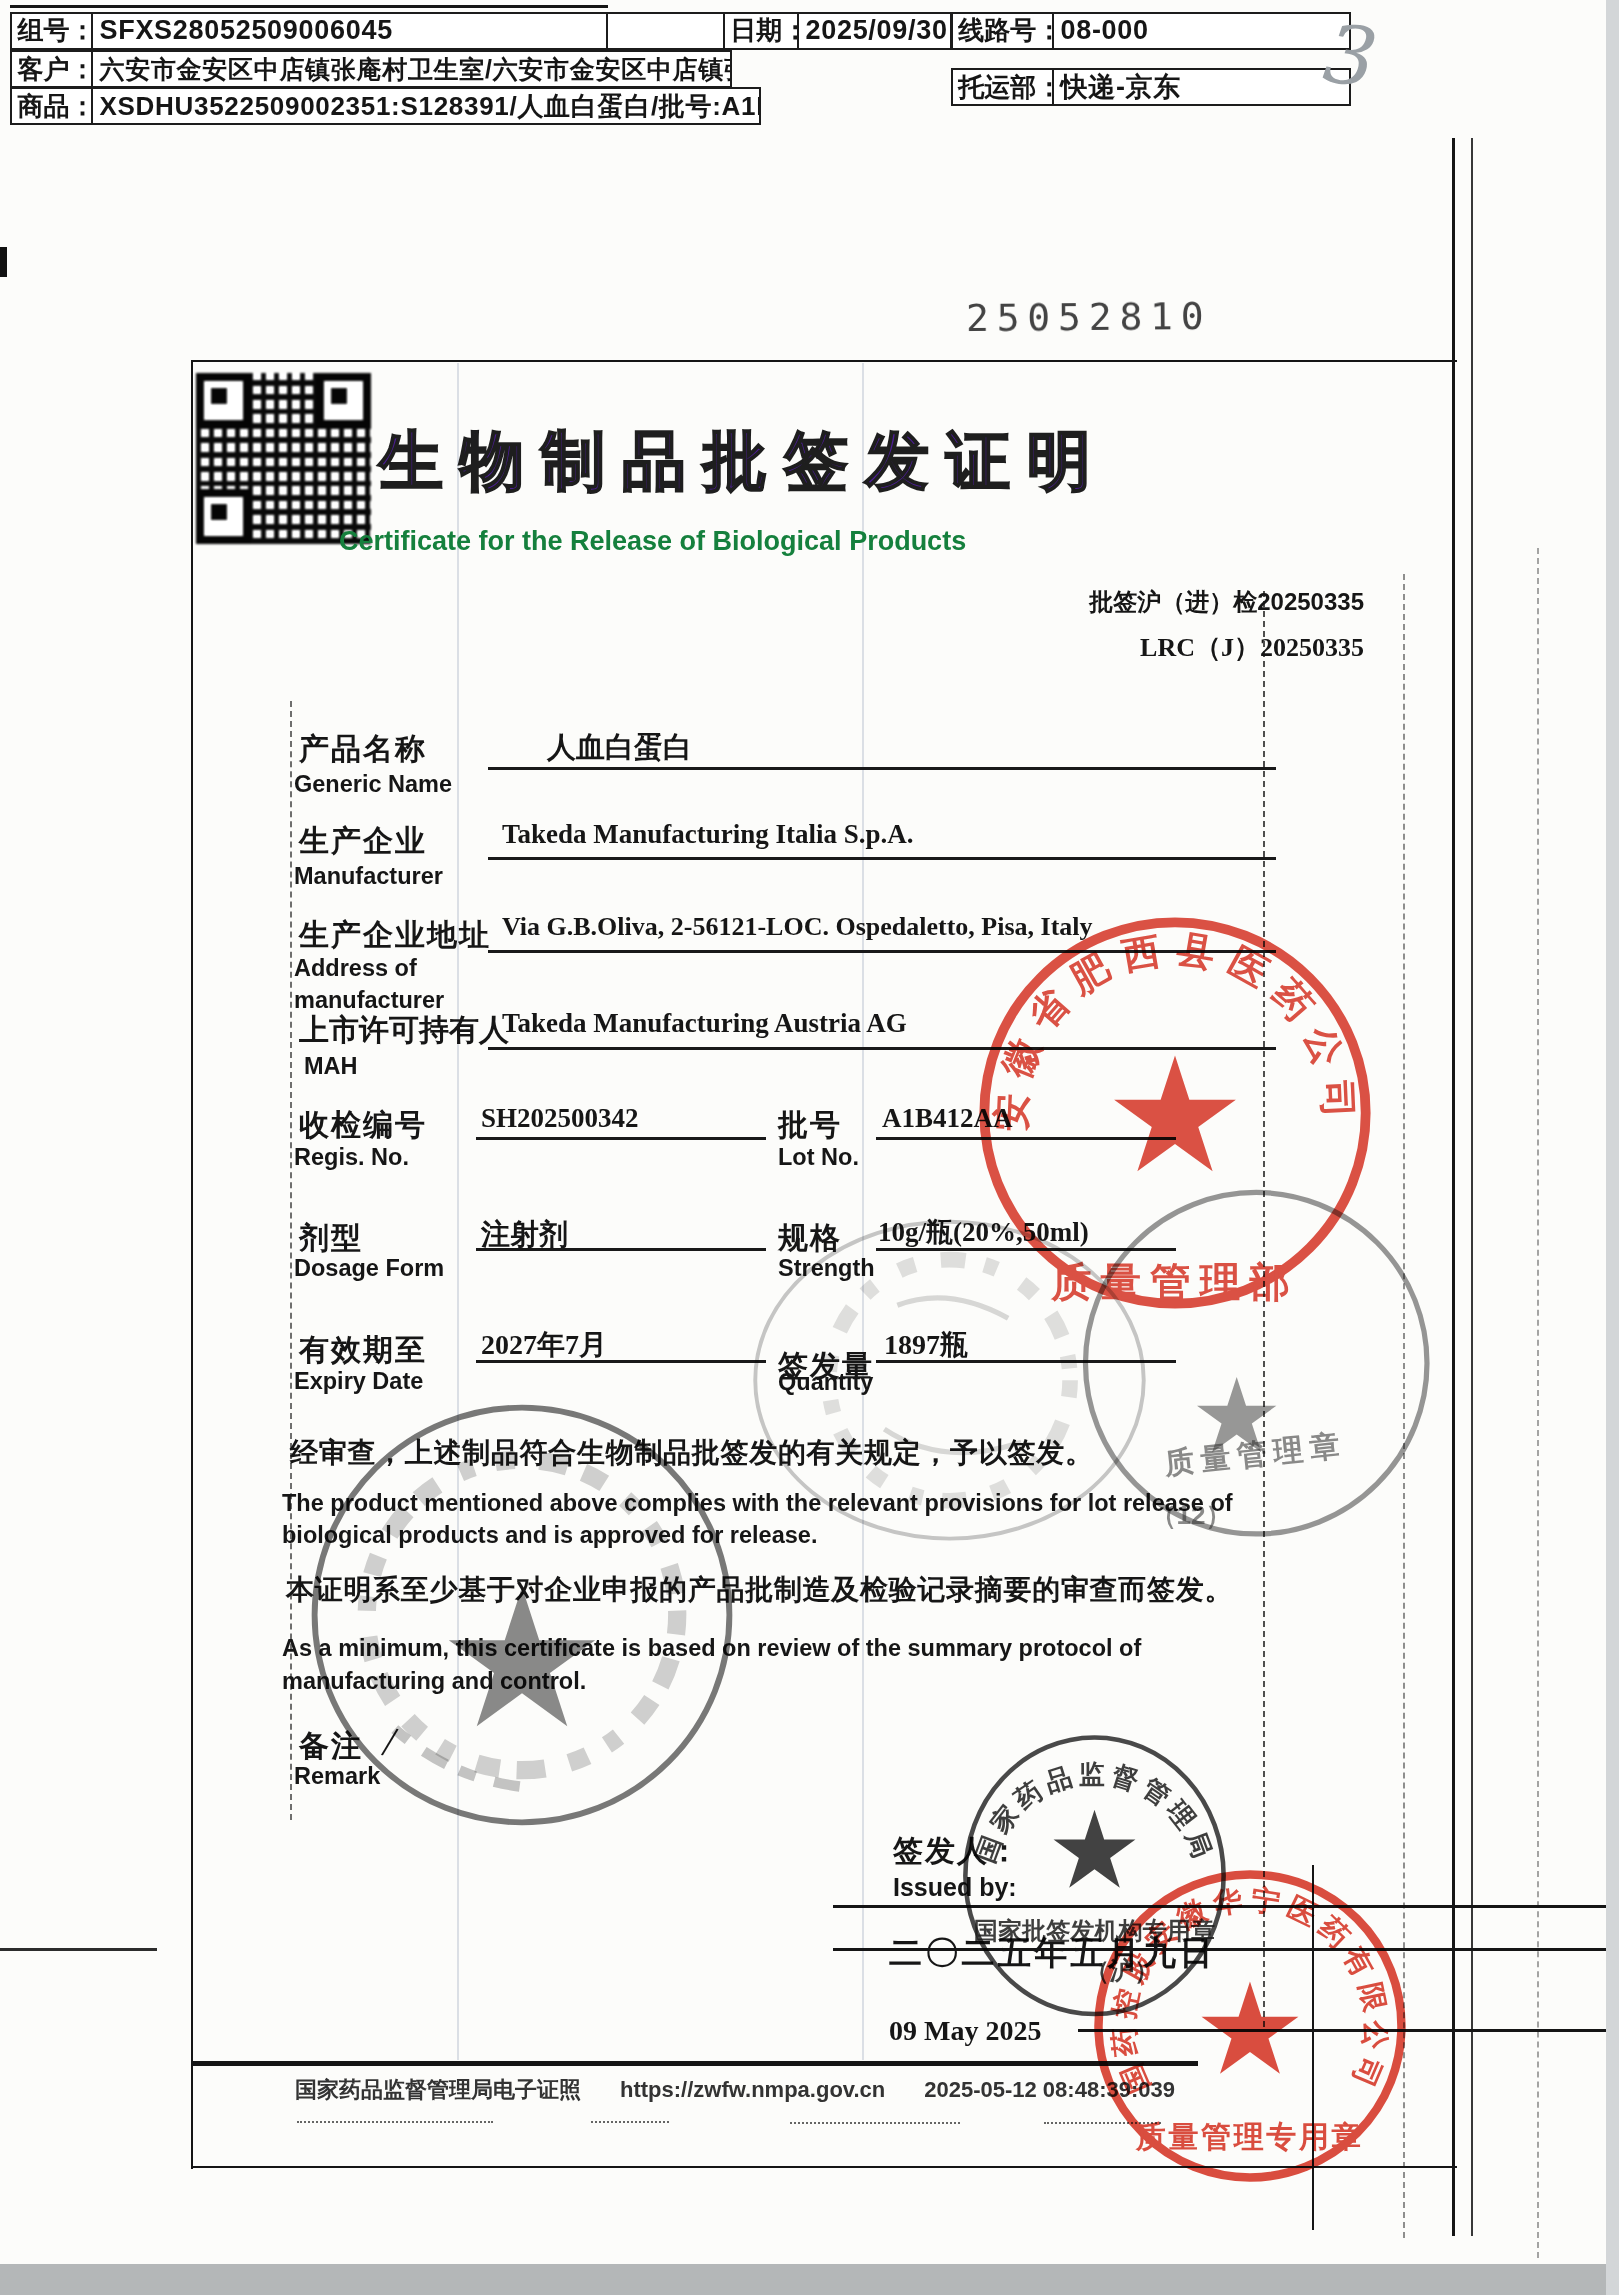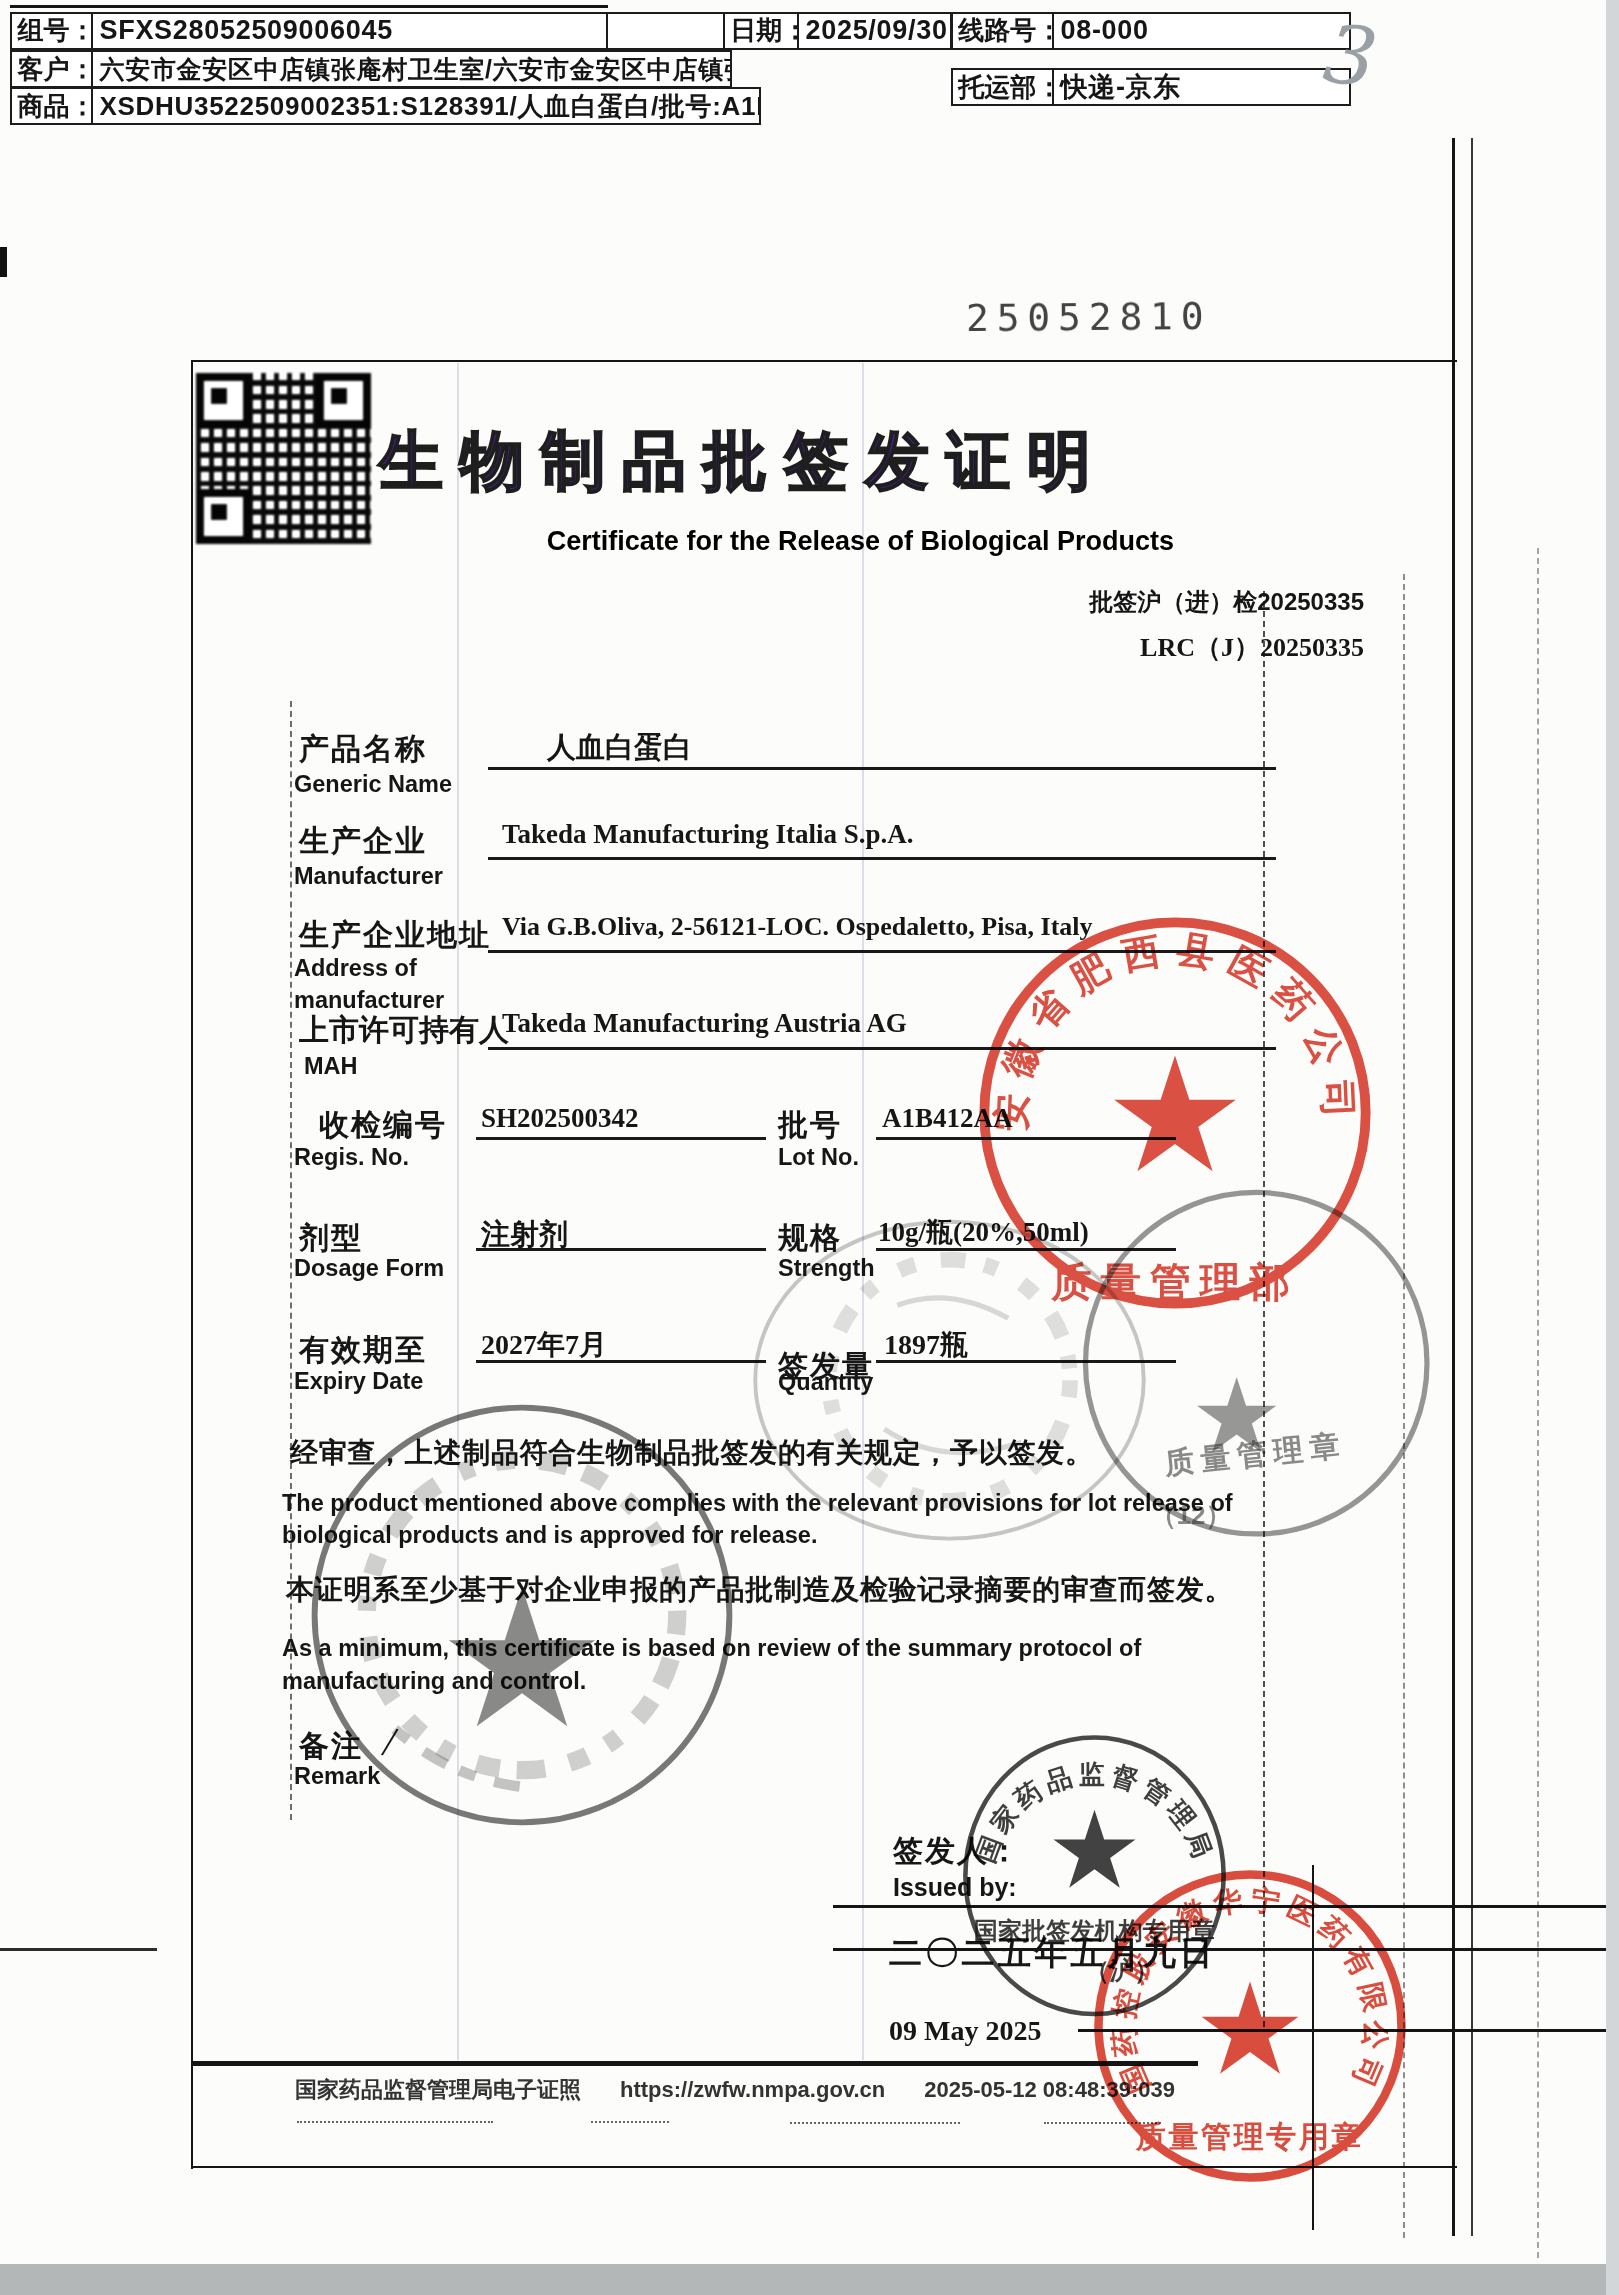--- a/index.html
+++ b/index.html
@@ -10,21 +10,21 @@
   .hcell{position:absolute;border:2px solid #1c1c1c;background:#fff;display:flex;align-items:center;
          font-weight:700;font-size:27px;white-space:nowrap;overflow:hidden;}
   .hlabel{justify-content:flex-start;padding-left:5.2px;font-size:26px;}
   .hval{padding-left:6.5px;letter-spacing:0.7px;}
   .handwrite{font-family:"DejaVu Serif",serif;font-style:italic;color:#9aa0a5;}
   
   .serial{font-family:"DejaVu Sans Mono",monospace;font-size:38px;letter-spacing:7.8px;color:#2a2a2a;
           filter:blur(0.4px);opacity:.88;transform:rotate(-0.5deg);}
   .title-cn{font-size:64px;font-weight:700;letter-spacing:17px;color:#4c1d95;
             -webkit-text-stroke:2px #1e1e1e;text-align:center;white-space:nowrap;}
-  .title-en{font-size:27px;font-weight:700;color:#000000;text-align:right;white-space:nowrap;}
+  .title-en{font-size:27px;font-weight:700;color:#15803d;text-align:left;white-space:nowrap;}
   .refline{font-size:24px;font-weight:600;text-align:right;white-space:nowrap;}
   .lab-cn{font-size:30px;font-weight:600;letter-spacing:2px;white-space:nowrap;}
   .lab-en{font-size:23.5px;font-weight:600;white-space:nowrap;}
   .val-cjk{font-family:"Liberation Serif",serif;font-size:29px;font-weight:600;white-space:nowrap;}
   .val-lat{font-family:"Liberation Serif",serif;font-size:27px;font-weight:600;white-space:nowrap;}
   .uline{position:absolute;height:2.6px;background:#191919;}
   .para-cn{font-size:28px;font-weight:600;letter-spacing:0.7px;white-space:nowrap;}
   .para-en{font-size:23.5px;font-weight:600;white-space:nowrap;}
   .vline{position:absolute;background:#151515;}
   .vline-light{position:absolute;background:#dbdfe5;}
@@ -156,21 +156,21 @@
   <div class="abs val-lat" style="left:502px;top:912px;font-size:26px;">Via G.B.Oliva, 2-56121-LOC. Ospedaletto, Pisa, Italy</div>
   <div class="uline" style="left:488px;top:950px;width:788px;"></div>
   <div class="abs lab-en" style="left:294px;top:955px;">Address of</div>
   <div class="abs lab-en" style="left:294px;top:987px;">manufacturer</div>
 
   <div class="abs lab-cn" style="left:299px;top:1010px;letter-spacing:0;">上市许可持有人</div>
   <div class="abs val-lat" style="left:502px;top:1008px;">Takeda Manufacturing Austria AG</div>
   <div class="uline" style="left:488px;top:1047px;width:788px;"></div>
   <div class="abs lab-en" style="left:304px;top:1053px;">MAH</div>
 
-  <div class="abs lab-cn" style="left:299px;top:1105px;margin-left:20px;">收检编号</div>
+  <div class="abs lab-cn" style="left:299px;top:1105px;">收检编号</div>
   <div class="abs val-lat" style="left:481px;top:1103px;">SH202500342</div>
   <div class="uline" style="left:476px;top:1137px;width:290px;"></div>
   <div class="abs lab-en" style="left:294px;top:1144px;">Regis. No.</div>
   <div class="abs lab-cn" style="left:778px;top:1105px;">批号</div>
   <div class="abs val-lat" style="left:882px;top:1103px;">A1B412AA</div>
   <div class="uline" style="left:876px;top:1137px;width:300px;"></div>
   <div class="abs lab-en" style="left:778px;top:1144px;">Lot No.</div>
 
   <div class="abs lab-cn" style="left:299px;top:1218px;">剂型</div>
   <div class="abs val-cjk" style="left:481px;top:1215px;">注射剂</div>

